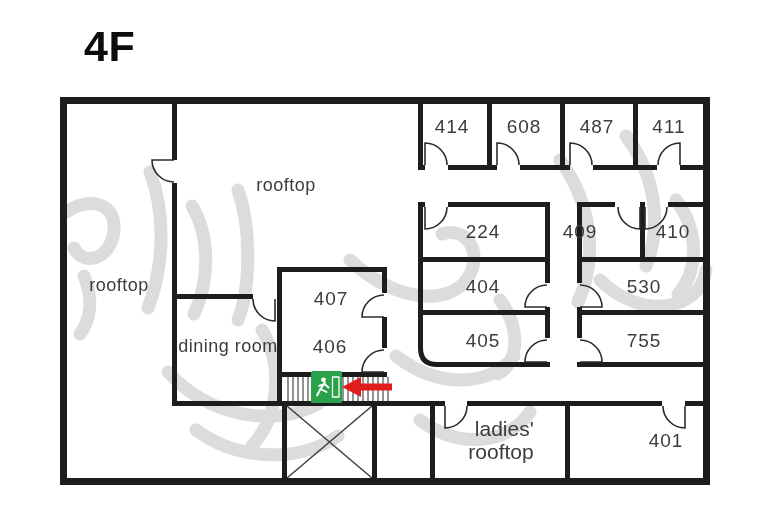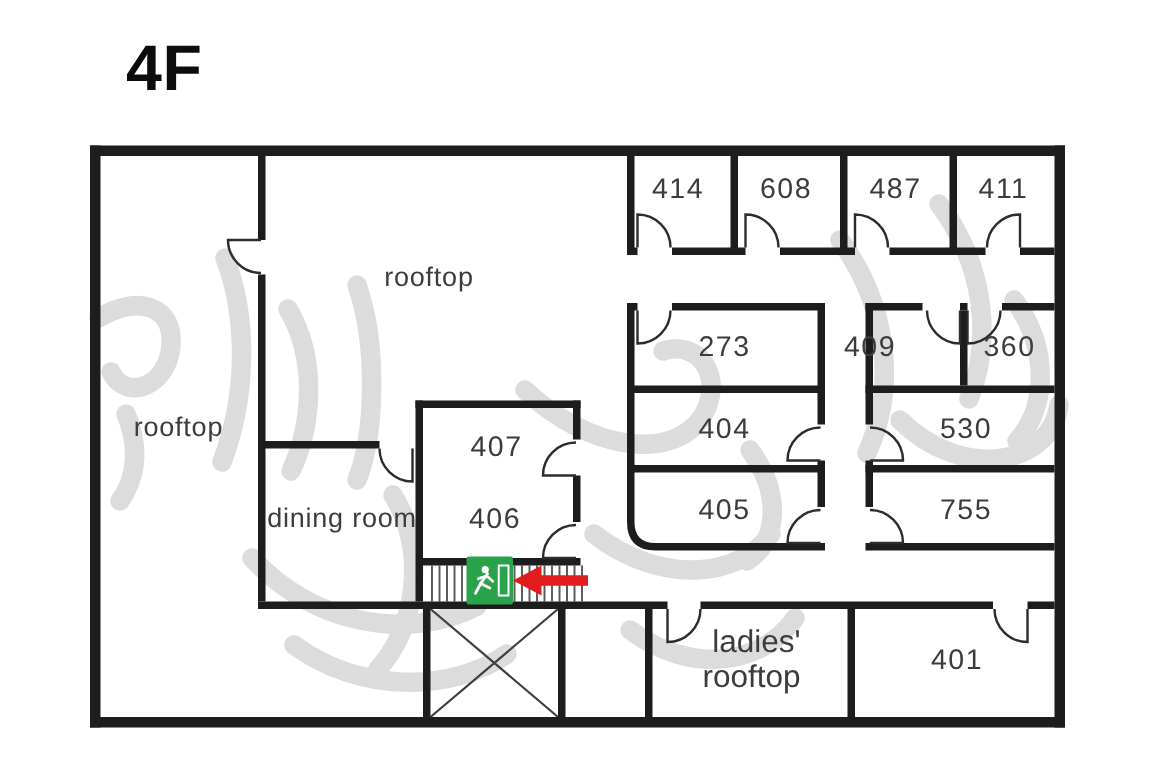--- a/index.html
+++ b/index.html
@@ -147,28 +147,28 @@
       <rect x="359" y="383.5" width="33" height="7" fill="#e11c1c"></rect>
     </g>
   </svg>
 
   <div class="title">4F</div>
 
   <div class="lbl num" style="left:452px;top:127px">414</div>
   <div class="lbl num" style="left:524px;top:127px">608</div>
   <div class="lbl num" style="left:597px;top:127px">487</div>
   <div class="lbl num" style="left:669px;top:127px">411</div>
-  <div class="lbl num" style="left:483px;top:232px">273</div>
+  <div class="lbl num" style="left:483px;top:232px">224</div>
   <div class="lbl num" style="left:580px;top:232px">409</div>
-  <div class="lbl num" style="left:673px;top:232px">360</div>
+  <div class="lbl num" style="left:673px;top:232px">410</div>
   <div class="lbl num" style="left:483px;top:287px">404</div>
   <div class="lbl num" style="left:644px;top:287px">530</div>
   <div class="lbl num" style="left:483px;top:341px">405</div>
   <div class="lbl num" style="left:644px;top:341px">755</div>
-  <div class="lbl num" style="left:638px;top:441px">401</div>
+  <div class="lbl num" style="left:666px;top:441px">401</div>
   <div class="lbl num" style="left:331px;top:299px">407</div>
   <div class="lbl num" style="left:330px;top:347px">406</div>
   <div class="lbl word" style="left:286px;top:185px">rooftop</div>
   <div class="lbl word" style="left:119px;top:285px">rooftop</div>
   <div class="lbl word" style="left:228px;top:346px">dining room</div>
   <div class="lbl small" style="left:501px;top:440px">
     <div>ladies'</div>
     <div>rooftop</div>
   </div>
 

